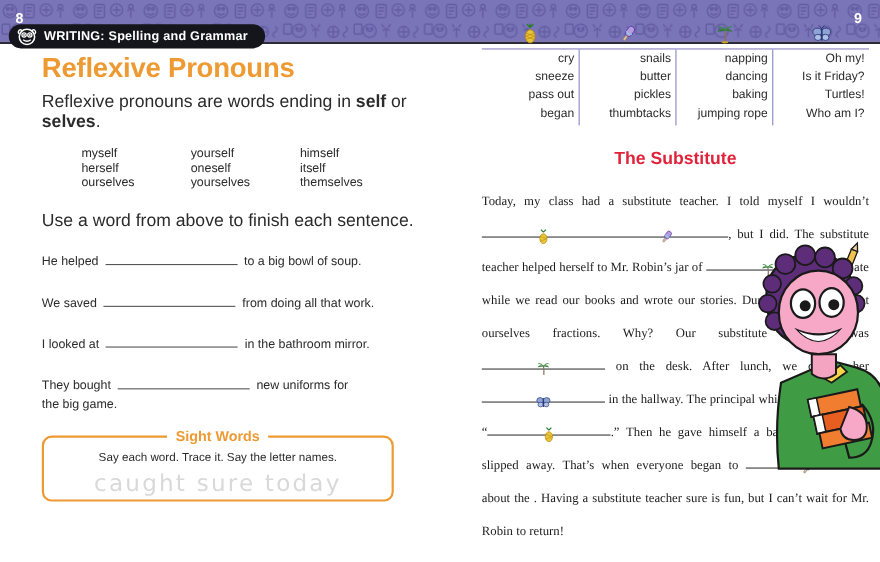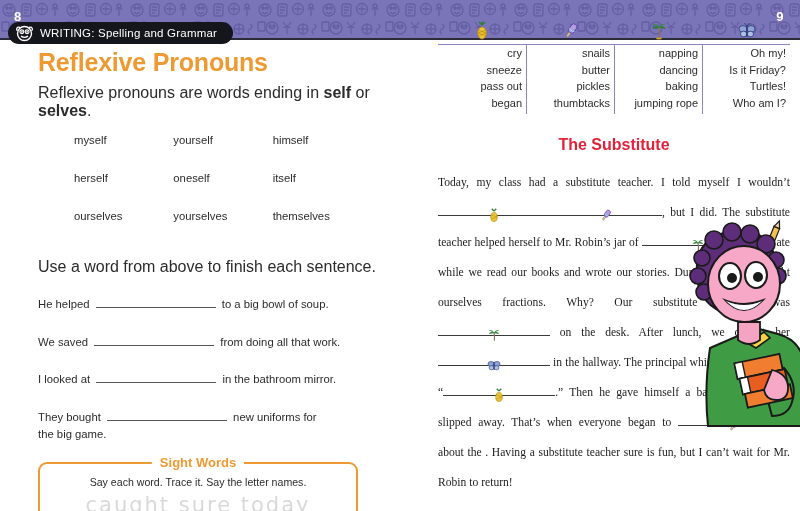--- a/index.html
+++ b/index.html
@@ -31,21 +31,21 @@
   .page-num.right { right:16px; }
 
   
   .subject-banner {
     position:absolute; top:22px; left:8px;
     height:22px; padding:0 16px 0 32px;
     background:#15151c; border-radius:11px;
     display:flex; align-items:center; z-index:5;
   }
   .subject-banner .label {
-    color:#ffffff; font-size:11.5px; font-weight:normal;
+    color:#ffffff; font-size:11.5px; font-weight:bold;
     letter-spacing:.2px; white-space:nowrap;
   }
   .banner-face {
     position:absolute; left:6px; top:1px;
     width:21px; height:21px;
   }
 
   
   .page-left  { position:absolute; top:48px; left:38px;  width:356px; }
   .page-right { position:absolute; top:44px; left:438px; width:352px; }
@@ -55,22 +55,22 @@
     color:#ee9a33; font-size:25px; font-weight:bold;
     letter-spacing:-.2px; margin-bottom:7px;
   }
   .intro-line {
     font-size:16px; color:#2b2b2b; margin-bottom:14px;
   }
   .intro-line b { font-weight:bold; }
 
   .word-grid {
     display:grid; grid-template-columns:repeat(3,1fr);
-    row-gap:26px; font-size:11.3px; color:#2b2b2b;
-    padding:0 22px 0 36px; margin-bottom:36px;
+    row-gap:1px; font-size:11.3px; color:#2b2b2b;
+    padding:0 22px 0 36px; margin-bottom:20px;
   }
   .word-grid span { text-align:left; }
 
   .instruction { font-size:16px; color:#2b2b2b; margin-bottom:20px; }
 
   .sentence {
     font-size:11.3px; color:#2b2b2b; margin-bottom:20px;
     line-height:1.55;
   }
   .blank-inline {

